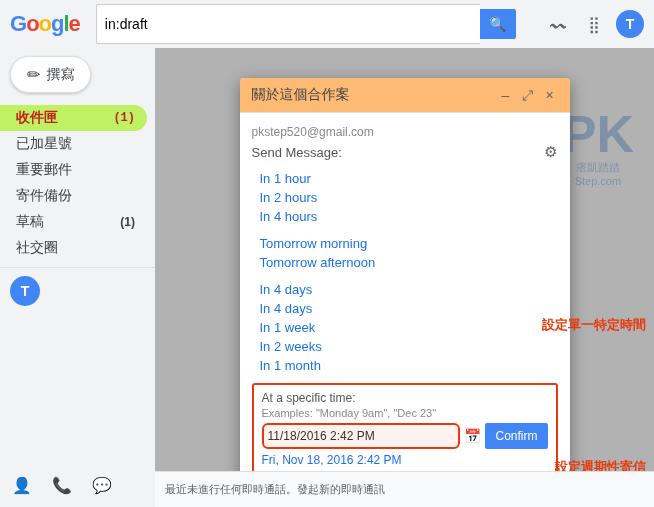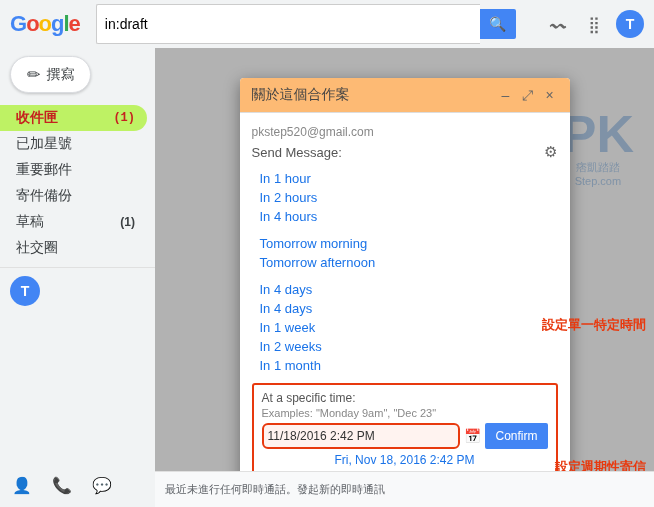--- a/index.html
+++ b/index.html
@@ -359,21 +359,20 @@
       border: none;
       border-radius: 2px;
       cursor: pointer;
       font-size: 12px;
     }
 
     .datetime-display {
       font-size: 12px;
       color: #1a73e8;
       margin-top: 4px;
-      text-align: center;
     }
 
     .recurring-section {
       margin-top: 8px;
       border: 2px solid #e8390e;
       border-radius: 3px;
       padding: 6px 8px;
       display: flex;
       align-items: center;
       gap: 6px;

